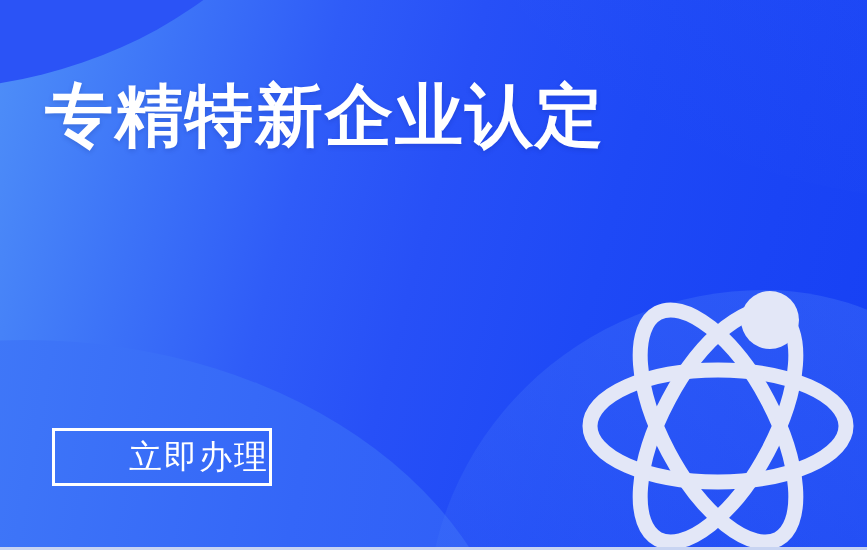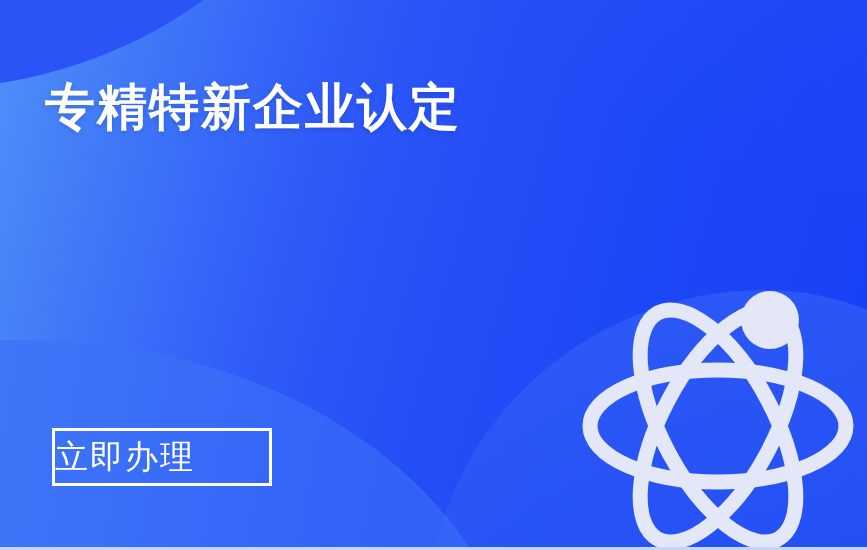--- a/index.html
+++ b/index.html
@@ -93,21 +93,21 @@
   }
 
   
 
   .content { position:absolute; left:0; top:0; width:100%; height:100%; }
 
   .headline {
     position:absolute;
     left:45px;
     top:82px;
-    font-size:50px;
+    font-size:68px;
     font-weight:bold;
     color:#ffffff;
     letter-spacing:2px;
     line-height:1;
     white-space:nowrap;
     text-shadow:0 2px 5px rgba(10,30,110,0.18);
   }
 
   .subhead {
     position:absolute;
@@ -126,21 +126,21 @@
     left:52px;
     top:428px;
     width:220px;
     height:58px;
     border:3px solid #ffffff;
     background:transparent;
     color:#ffffff;
     font-size:33px;
     letter-spacing:2px;
     line-height:52px;
-    text-align:left;
+    text-align:right;
     cursor:pointer;
     white-space:nowrap;
     font-family:"DejaVu Sans","Liberation Sans",sans-serif;
   }
 
   
   .atom {
     position:absolute;
     left:578px;
     top:276px;

